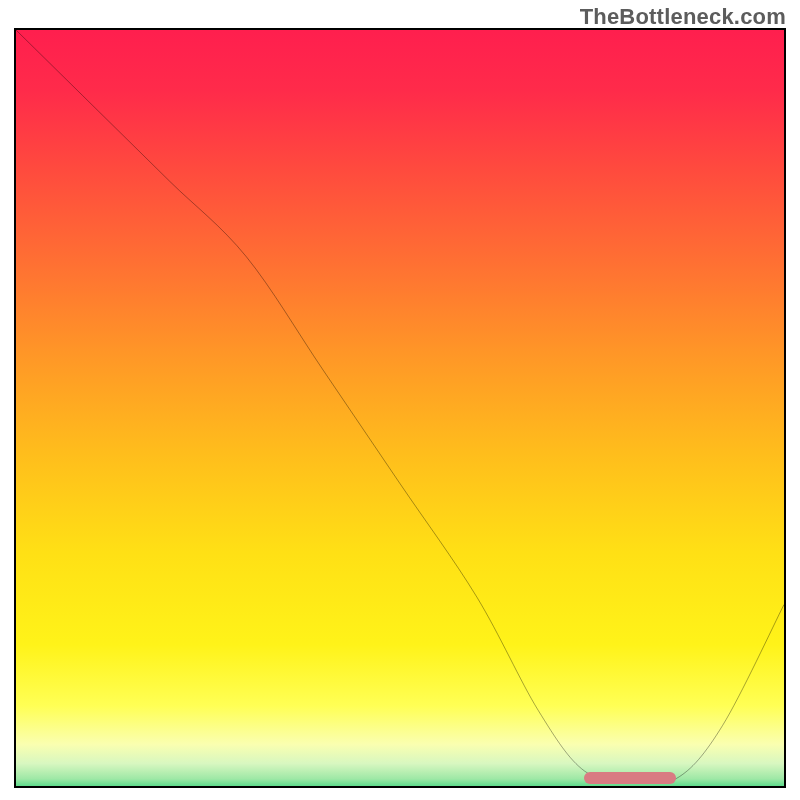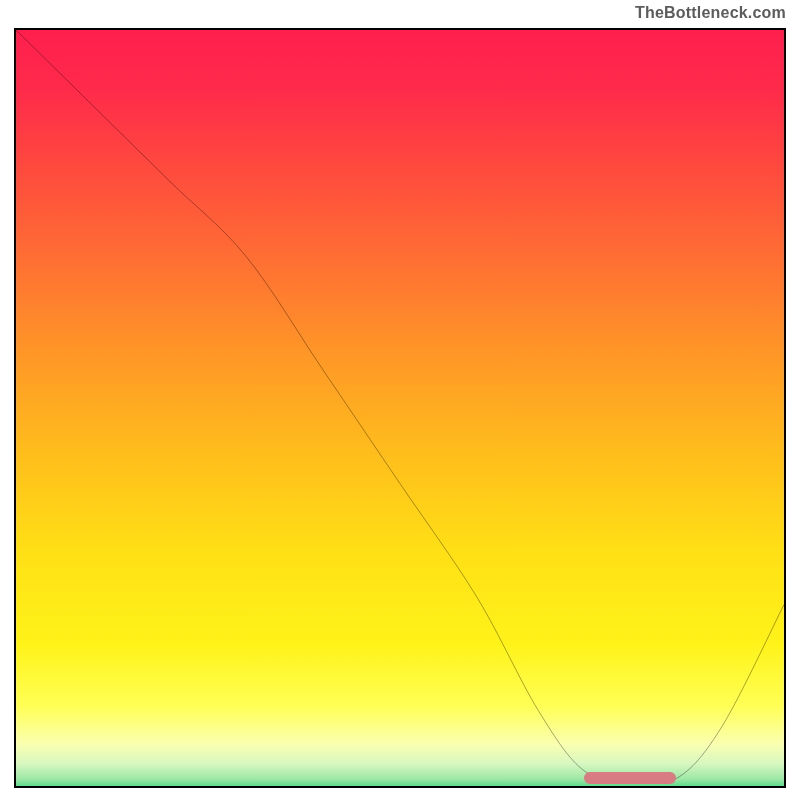--- a/index.html
+++ b/index.html
@@ -22,21 +22,21 @@
     overflow: hidden;
   }
   .gradient {
     position: absolute;
     inset: 0;
   }
   .attribution {
     position: absolute;
     top: 4px;
     right: 14px;
-    font-size: 16px;
+    font-size: 22px;
     font-weight: 600;
     color: #5c5c5c;
     letter-spacing: 0.2px;
   }
   svg.curve {
     position: absolute;
     inset: 0;
     width: 100%;
     height: 100%;
   }

